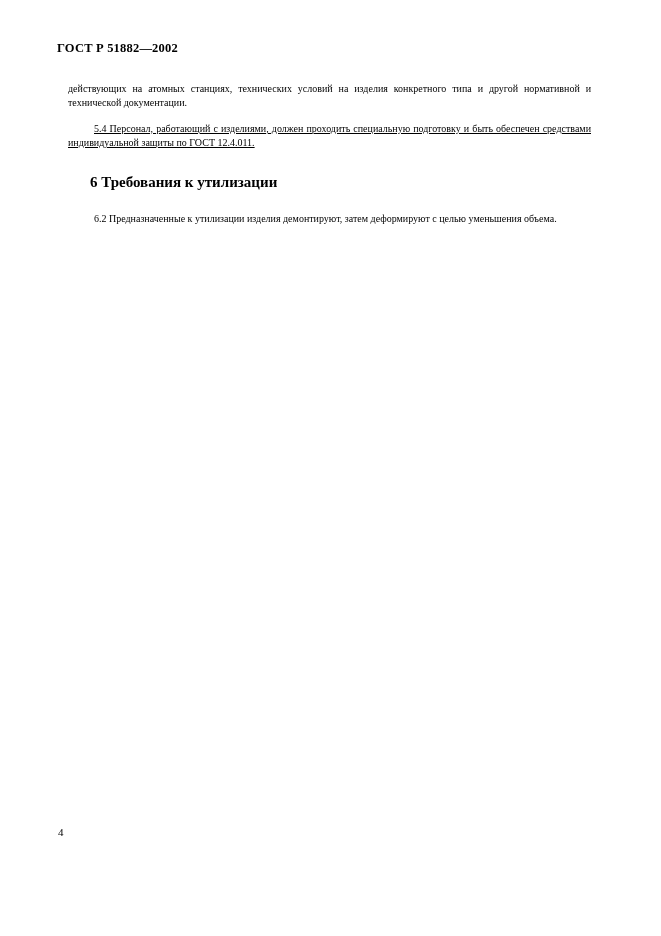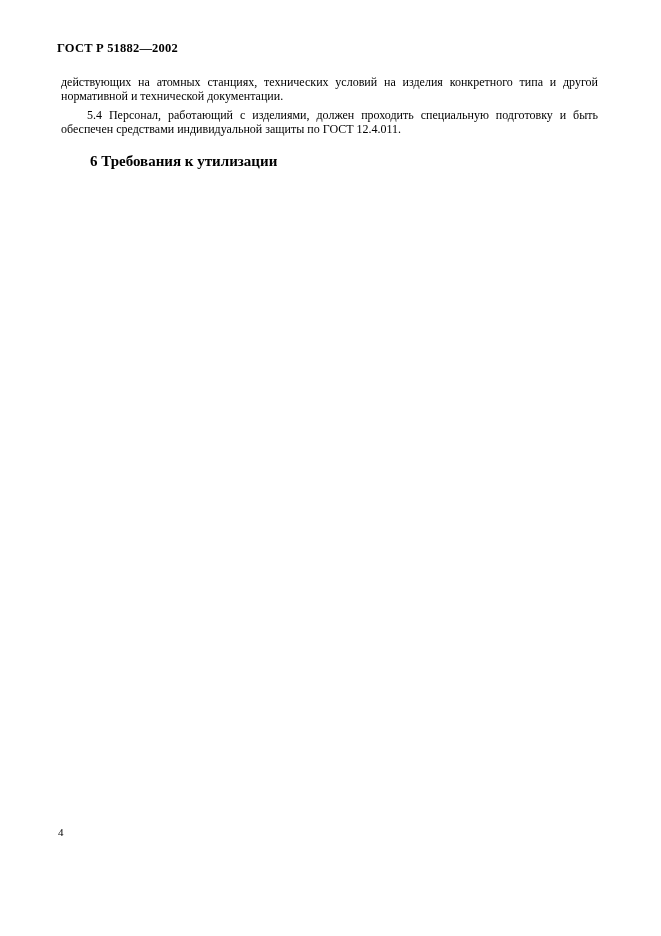--- a/index.html
+++ b/index.html
@@ -30,32 +30,33 @@
     letter-spacing: 0.2px;
     white-space: nowrap;
   }
   .content {
     position: absolute;
     left: 57px;
     top: 71px;
     width: 545px;
   }
   .para {
-    margin: 4px;
-    font-size: 12px;
+    margin: 11px;
+    font-size: 10px;
     line-height: 14.3px;
     text-align: justify;
     text-justify: inter-word;
     hyphens: manual;
   }
   .para.indent {
     text-indent: 26px;
   }
   .para + .para {
     margin-top: 0;
+    text-decoration: underline;
   }
   .section-heading {
     margin: 0;
     padding: 0;
     font-size: 15px;
     font-weight: bold;
     line-height: 14px;
     padding-left: 33px;
     white-space: nowrap;
   }
@@ -83,20 +84,21 @@
 
     <p class="para indent">5.4  Персонал, работающий с изделиями, должен проходить специальную подготовку и быть обеспечен средствами индивидуальной защиты по ГОСТ 12.4.011.</p>
 
     <div class="gap-before-heading"></div>
 
     <h2 class="section-heading">6  Требования к утилизации</h2>
 
     <div class="gap-after-heading"></div>
 
 
+    <p class="para indent">6.2  Предназначенные к утилизации изделия демонтируют, затем деформируют с целью уменьшения объема.</p>
 
     <div class="gap-small"></div>
 
 
   </div>
 
   <div class="page-number">4</div>
 
 </div>
 

